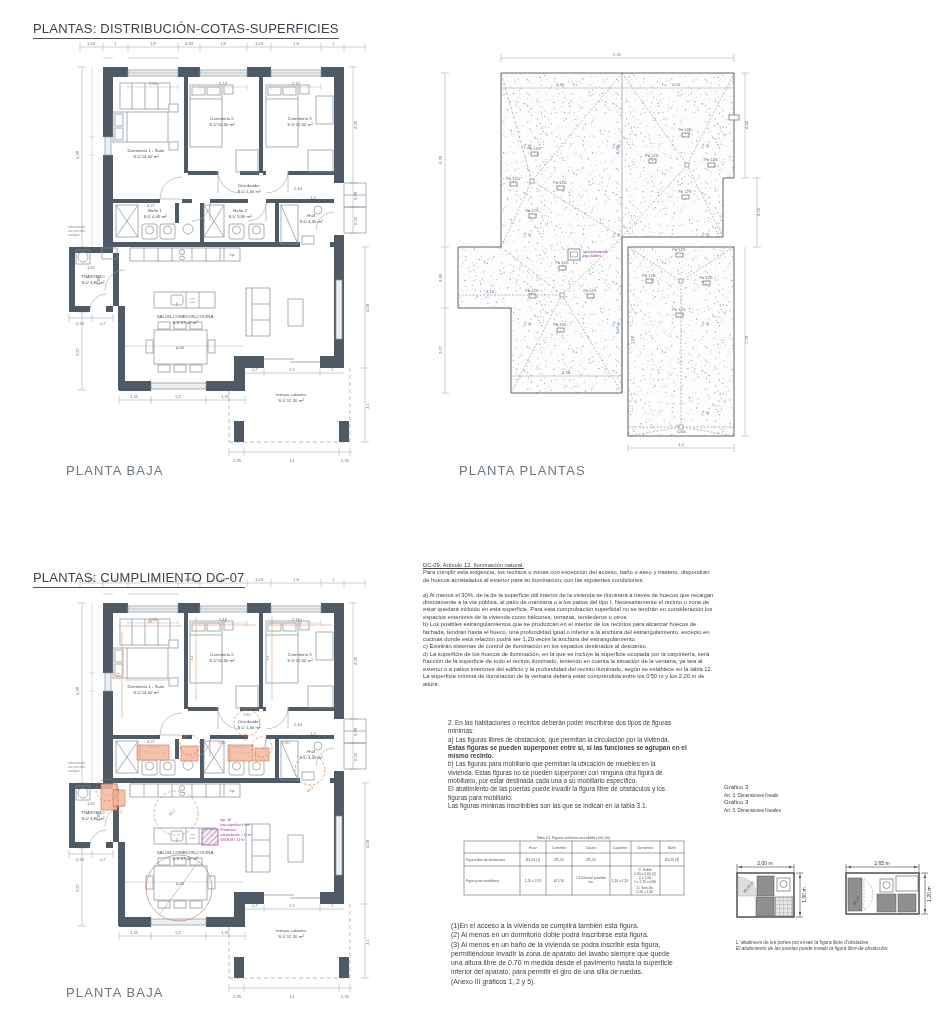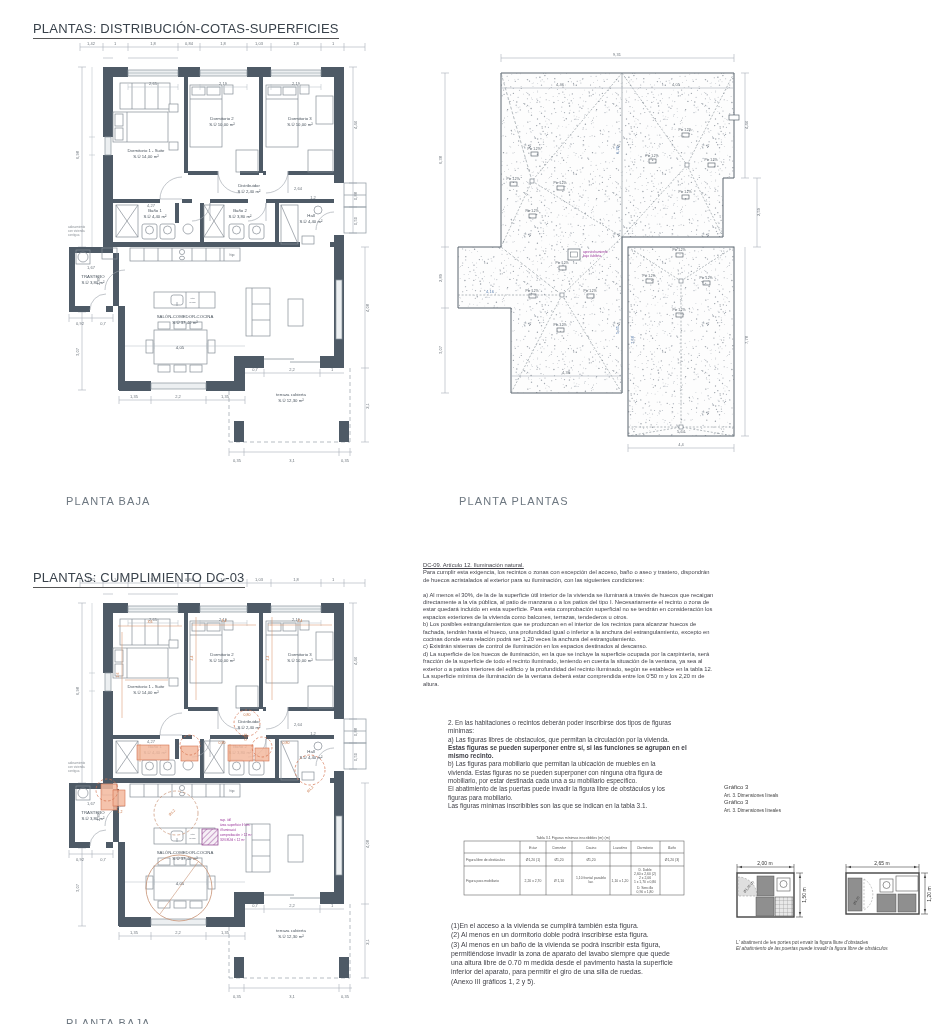--- a/index.html
+++ b/index.html
@@ -1,20 +1,20 @@
 <!DOCTYPE html>
 <html><head>
 <meta charset="utf-8">
 <style>
   html,body{margin:0;padding:0;background:#ffffff;}
   .page{position:relative;width:951px;height:1024px;background:#fff;overflow:hidden;
         font-family:"Liberation Sans",sans-serif;}
   .t{position:absolute;color:#3c4650;}
   .title{font-size:13px;letter-spacing:0.2px;color:#39424b;border-bottom:0.8px solid #555;padding-bottom:1.5px;}
-  .biglab{font-size:11px;letter-spacing:1.15px;color:#6d7780;margin-top:32px;}
+  .biglab{font-size:13px;letter-spacing:1.15px;color:#6d7780;}
   .para{position:absolute;color:#4a4a4a;text-align:justify;}
   svg text{font-family:"Liberation Sans",sans-serif;}
 </style>
 </head>
 <body>
 <div class="page">
 
 <svg width="951" height="1024" viewBox="0 0 951 1024" style="position:absolute;left:0;top:0">
 <defs>
 
@@ -1054,21 +1054,21 @@
  </g>
  <path d="M848,867 l3,-1.2 v2.4 Z M917,867 l-3,-1.2 v2.4 Z M925,875 l-1.2,3 h2.4 Z M925,912 l-1.2,-3 h2.4 Z" fill="#444"></path>
  <text x="882" y="865" fill="#333" font-size="5" text-anchor="middle">2,65 m</text>
  <text x="931" y="894" fill="#333" font-size="5" text-anchor="middle" transform="rotate(-90 931 894)">1,20 m</text>
 </g>
 
 </svg>
 
 <div class="t title" style="left:33px;top:21px;">PLANTAS: DISTRIBUCIÓN-COTAS-SUPERFICIES</div>
 
-<div class="t title" style="left:33px;top:570px;">PLANTAS: CUMPLIMIENTO DC-03</div>
+<div class="t title" style="left:33px;top:570px;">PLANTAS: CUMPLIMIENTO DC-07</div>
 
 <div class="t biglab" style="left:66px;top:463px;">PLANTA BAJA</div>
 
 <div class="t biglab" style="left:459px;top:463px;">PLANTA PLANTAS</div>
 
 <div class="t biglab" style="left:66px;top:985px;">PLANTA BAJA</div>
 
 <div class="para" style="left:423px;top:562px;font-size:5.8px;line-height:7.4px;white-space:nowrap;text-align:left;color:#44444c;">
 <span style="text-decoration:underline;">DC-09. Artículo 12. Iluminación natural.</span><br>
 Para cumplir esta exigencia, los recintos o zonas con excepción del acceso, baño o aseo y trastero, dispondrán<br>

